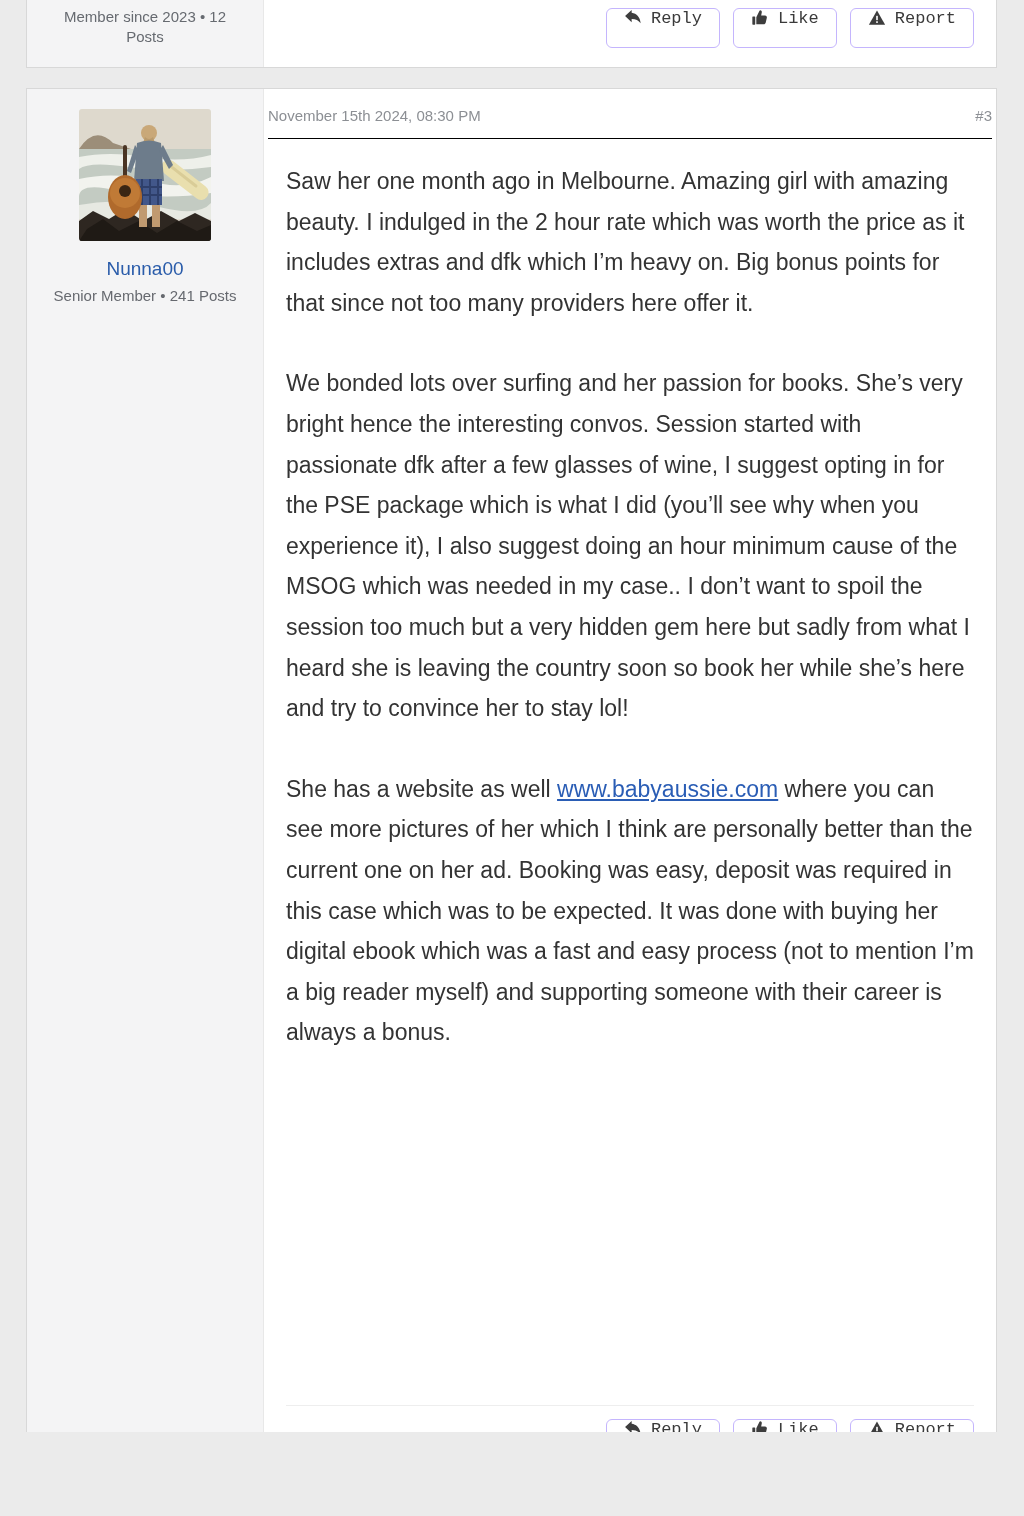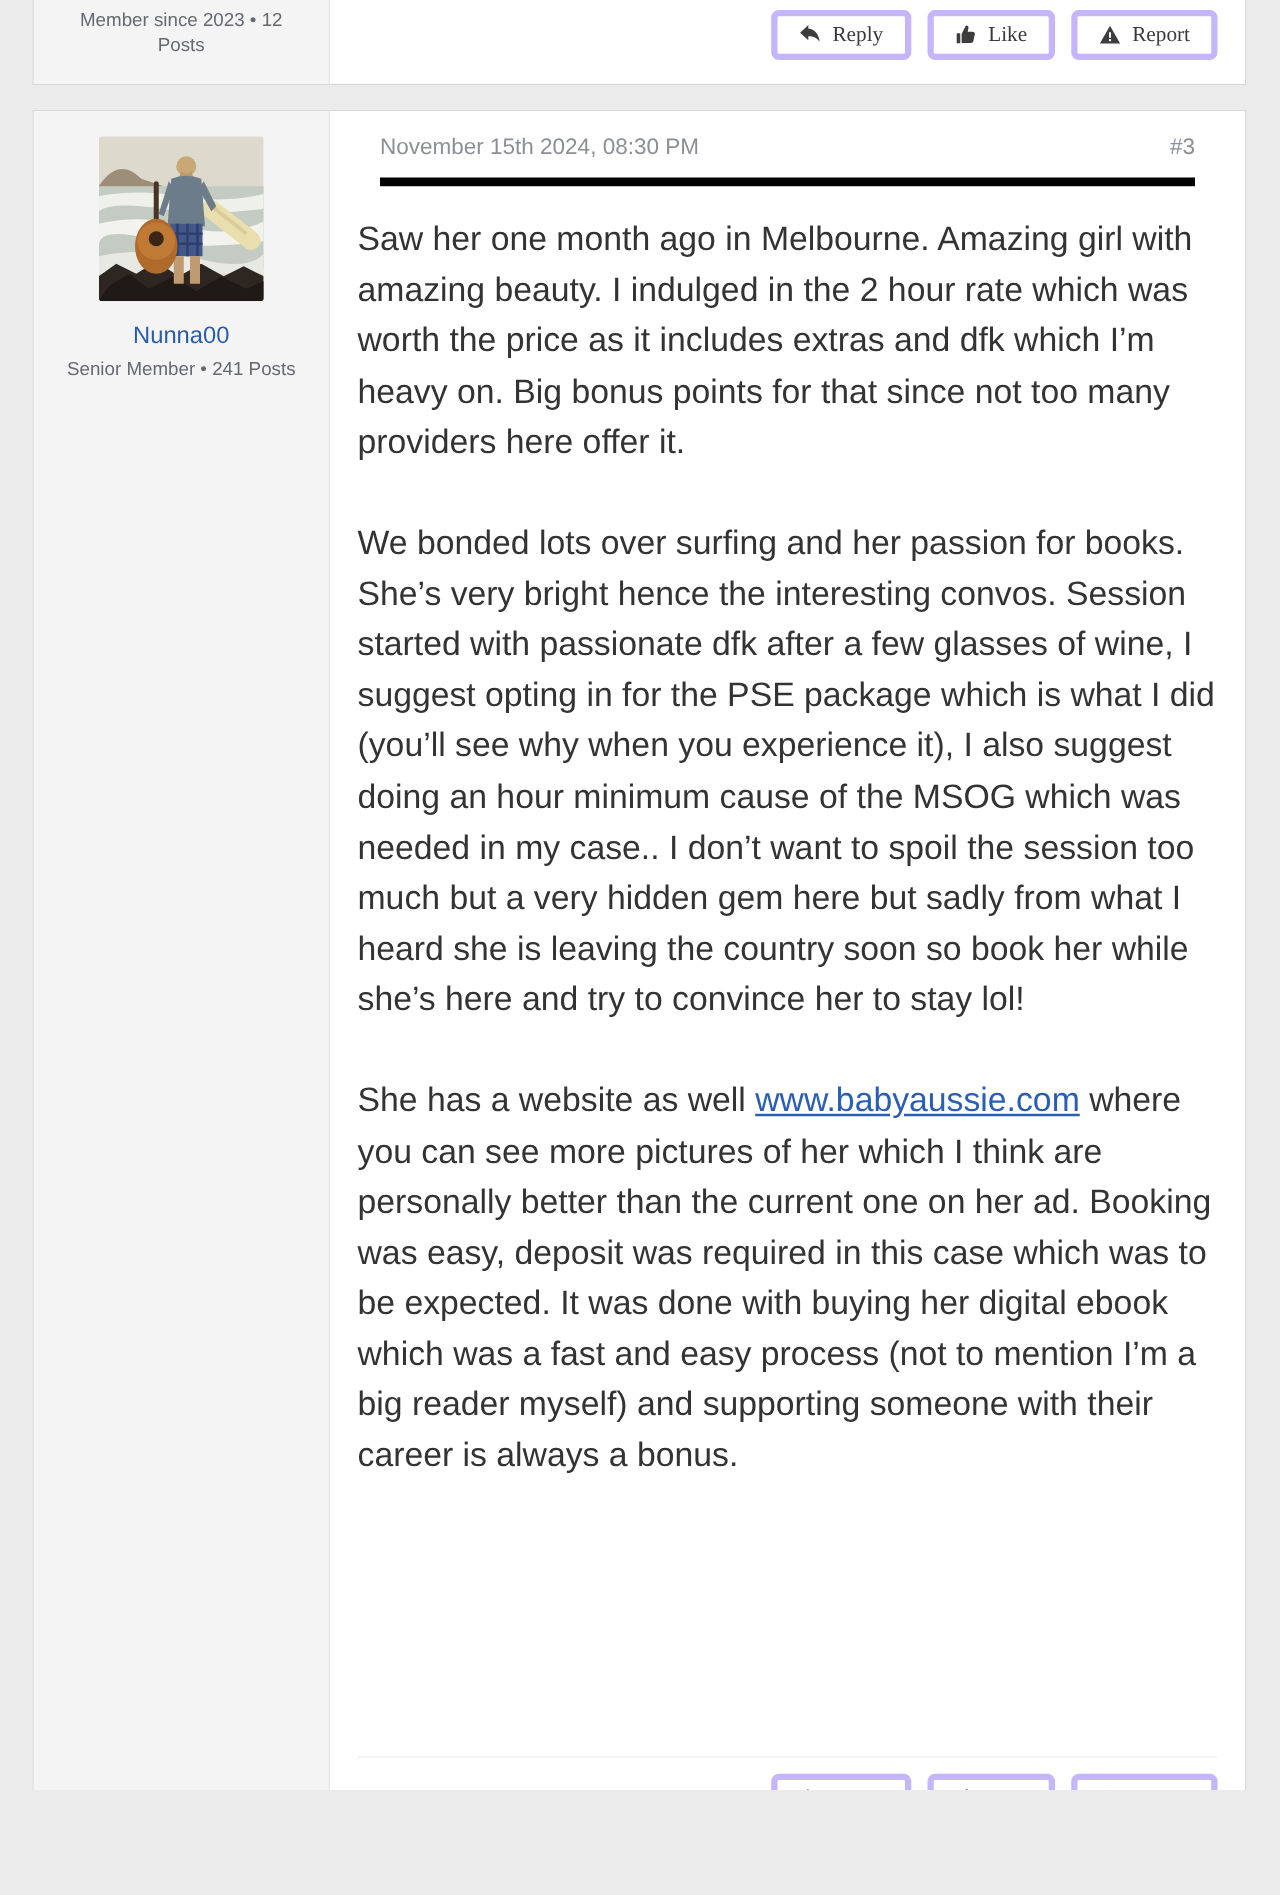--- a/index.html
+++ b/index.html
@@ -64,32 +64,32 @@
     text-decoration: none;
     cursor: pointer;
   }
   .user-meta {
     margin-top: 7px;
     font-size: 15px;
     color: #66696f;
   }
 
   .post-header {
-    margin: 0 40px;
+    margin: 0 4px;
     padding: 18px 0 14px;
-    border-bottom: 7px solid #000000;
+    border-bottom: 1px solid #000000;
     display: flex;
     justify-content: space-between;
-    font-size: 18px;
+    font-size: 15px;
     color: #8c8f94;
   }
   .post-body {
     flex: 1;
     padding: 0 22px;
-    font-size: 27px;
+    font-size: 23px;
     line-height: 40.6px;
     color: #333333;
   }
   .post-body p { margin: 40px 0 0; }
   .post-body p:first-child { margin-top: 22px; }
   .post-body p.bold { font-weight: 700; }
   .inline-link {
     color: #2a5db5;
     text-decoration: underline;
     cursor: pointer;
@@ -100,28 +100,28 @@
     border-top: 1px solid #eeeeee;
     padding: 13px 0 18px;
   }
   .actions-row {
     display: flex;
     justify-content: flex-end;
     gap: 13px;
   }
   .btn {
     display: inline-flex;
-    align-items: center;
+    align-items: flex-start;
     gap: 9px;
     height: 40px;
     padding: 0 17px;
     background: #ffffff;
-    border: 5px solid #c4b5fd;
+    border: 1px solid #c4b5fd;
     border-radius: 6px;
-    font-family: Liberation Serif, serif;
+    font-family: Liberation Mono, monospace;
     font-size: 17px;
     color: #3a3a3a;
     cursor: pointer;
   }
   .btn svg { display: block; }
 
   
   .card-next { height: 40px; margin-top: 20px; border-bottom: none; }
 </style>
 </head>

